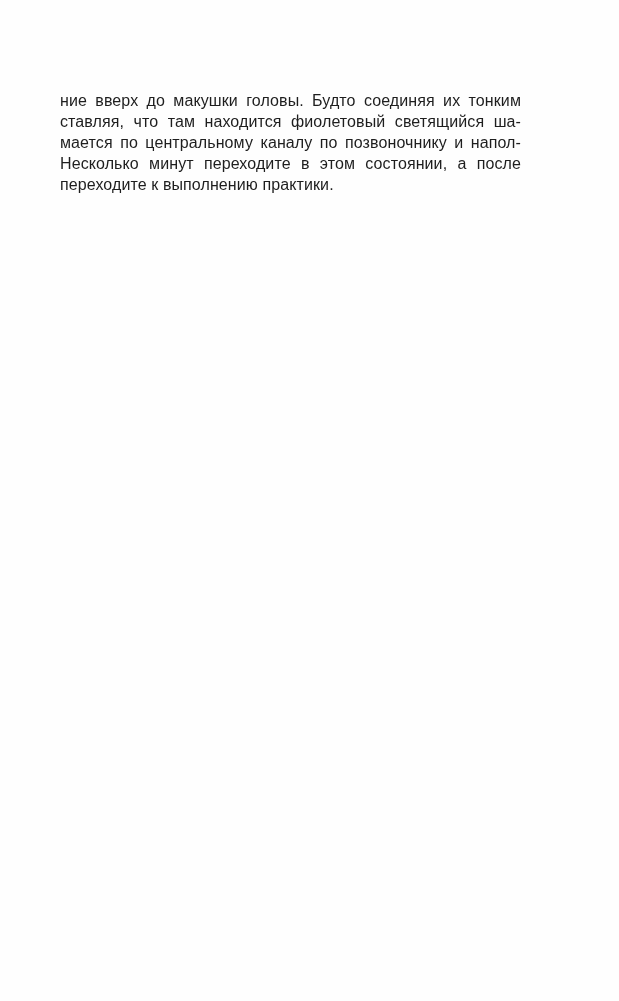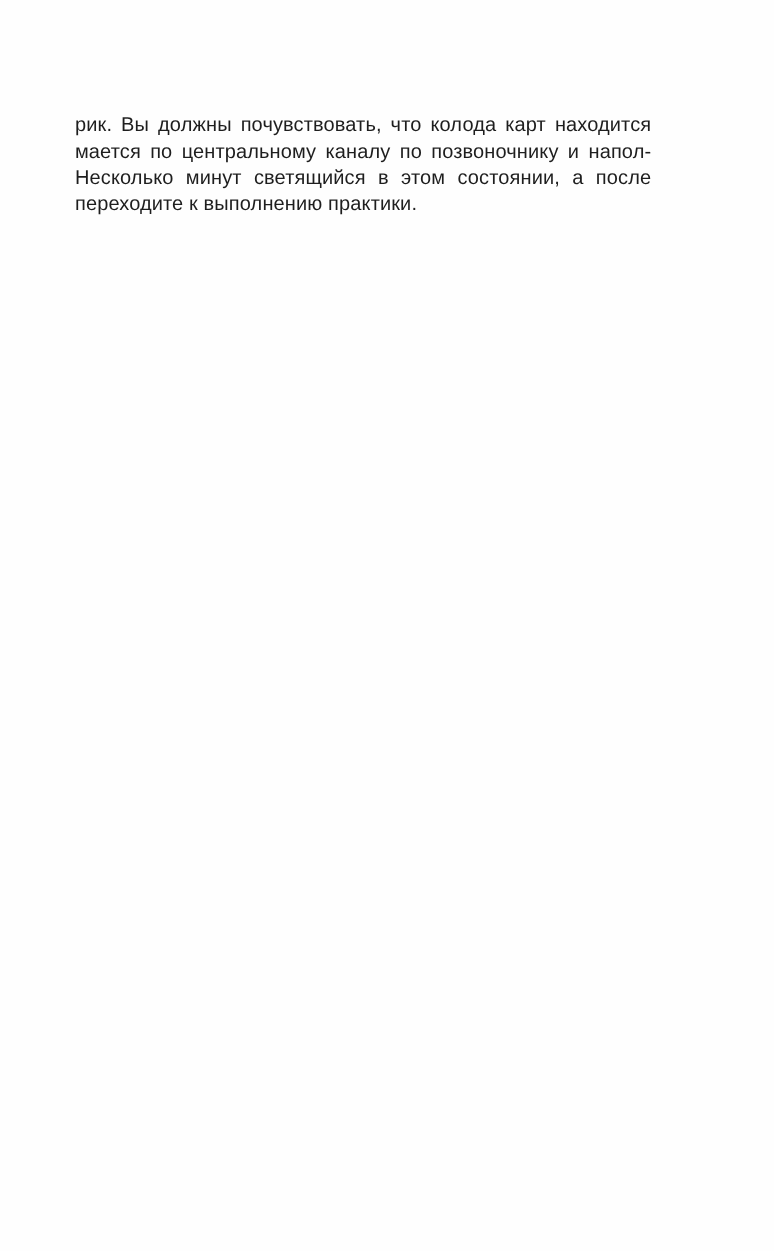--- a/index.html
+++ b/index.html
@@ -40,18 +40,19 @@
   .line.last {
     text-align: left;
     text-align-last: left;
   }
 </style>
 </head>
 <body>
 
 <div class="page" style="background: rgb(254, 254, 254); color: rgb(30, 30, 30);">
   <div class="text-block">
-    <div class="line">рик. Вы должны почувствовать, что колода карт находится</div>
+    <div class="line">ние вверх до макушки головы. Будто соединяя их тонким</div>
+    <div class="line">ставляя, что там находится фиолетовый светящийся ша-</div>
     <div class="line">мается по центральному каналу по позвоночнику и напол-</div>
-    <div class="line">Несколько минут светящийся в этом состоянии, а после</div>
+    <div class="line">Несколько минут переходите в этом состоянии, а после</div>
     <div class="line last">переходите к выполнению практики.</div>
   </div>
 </div>
 
 </body></html>

